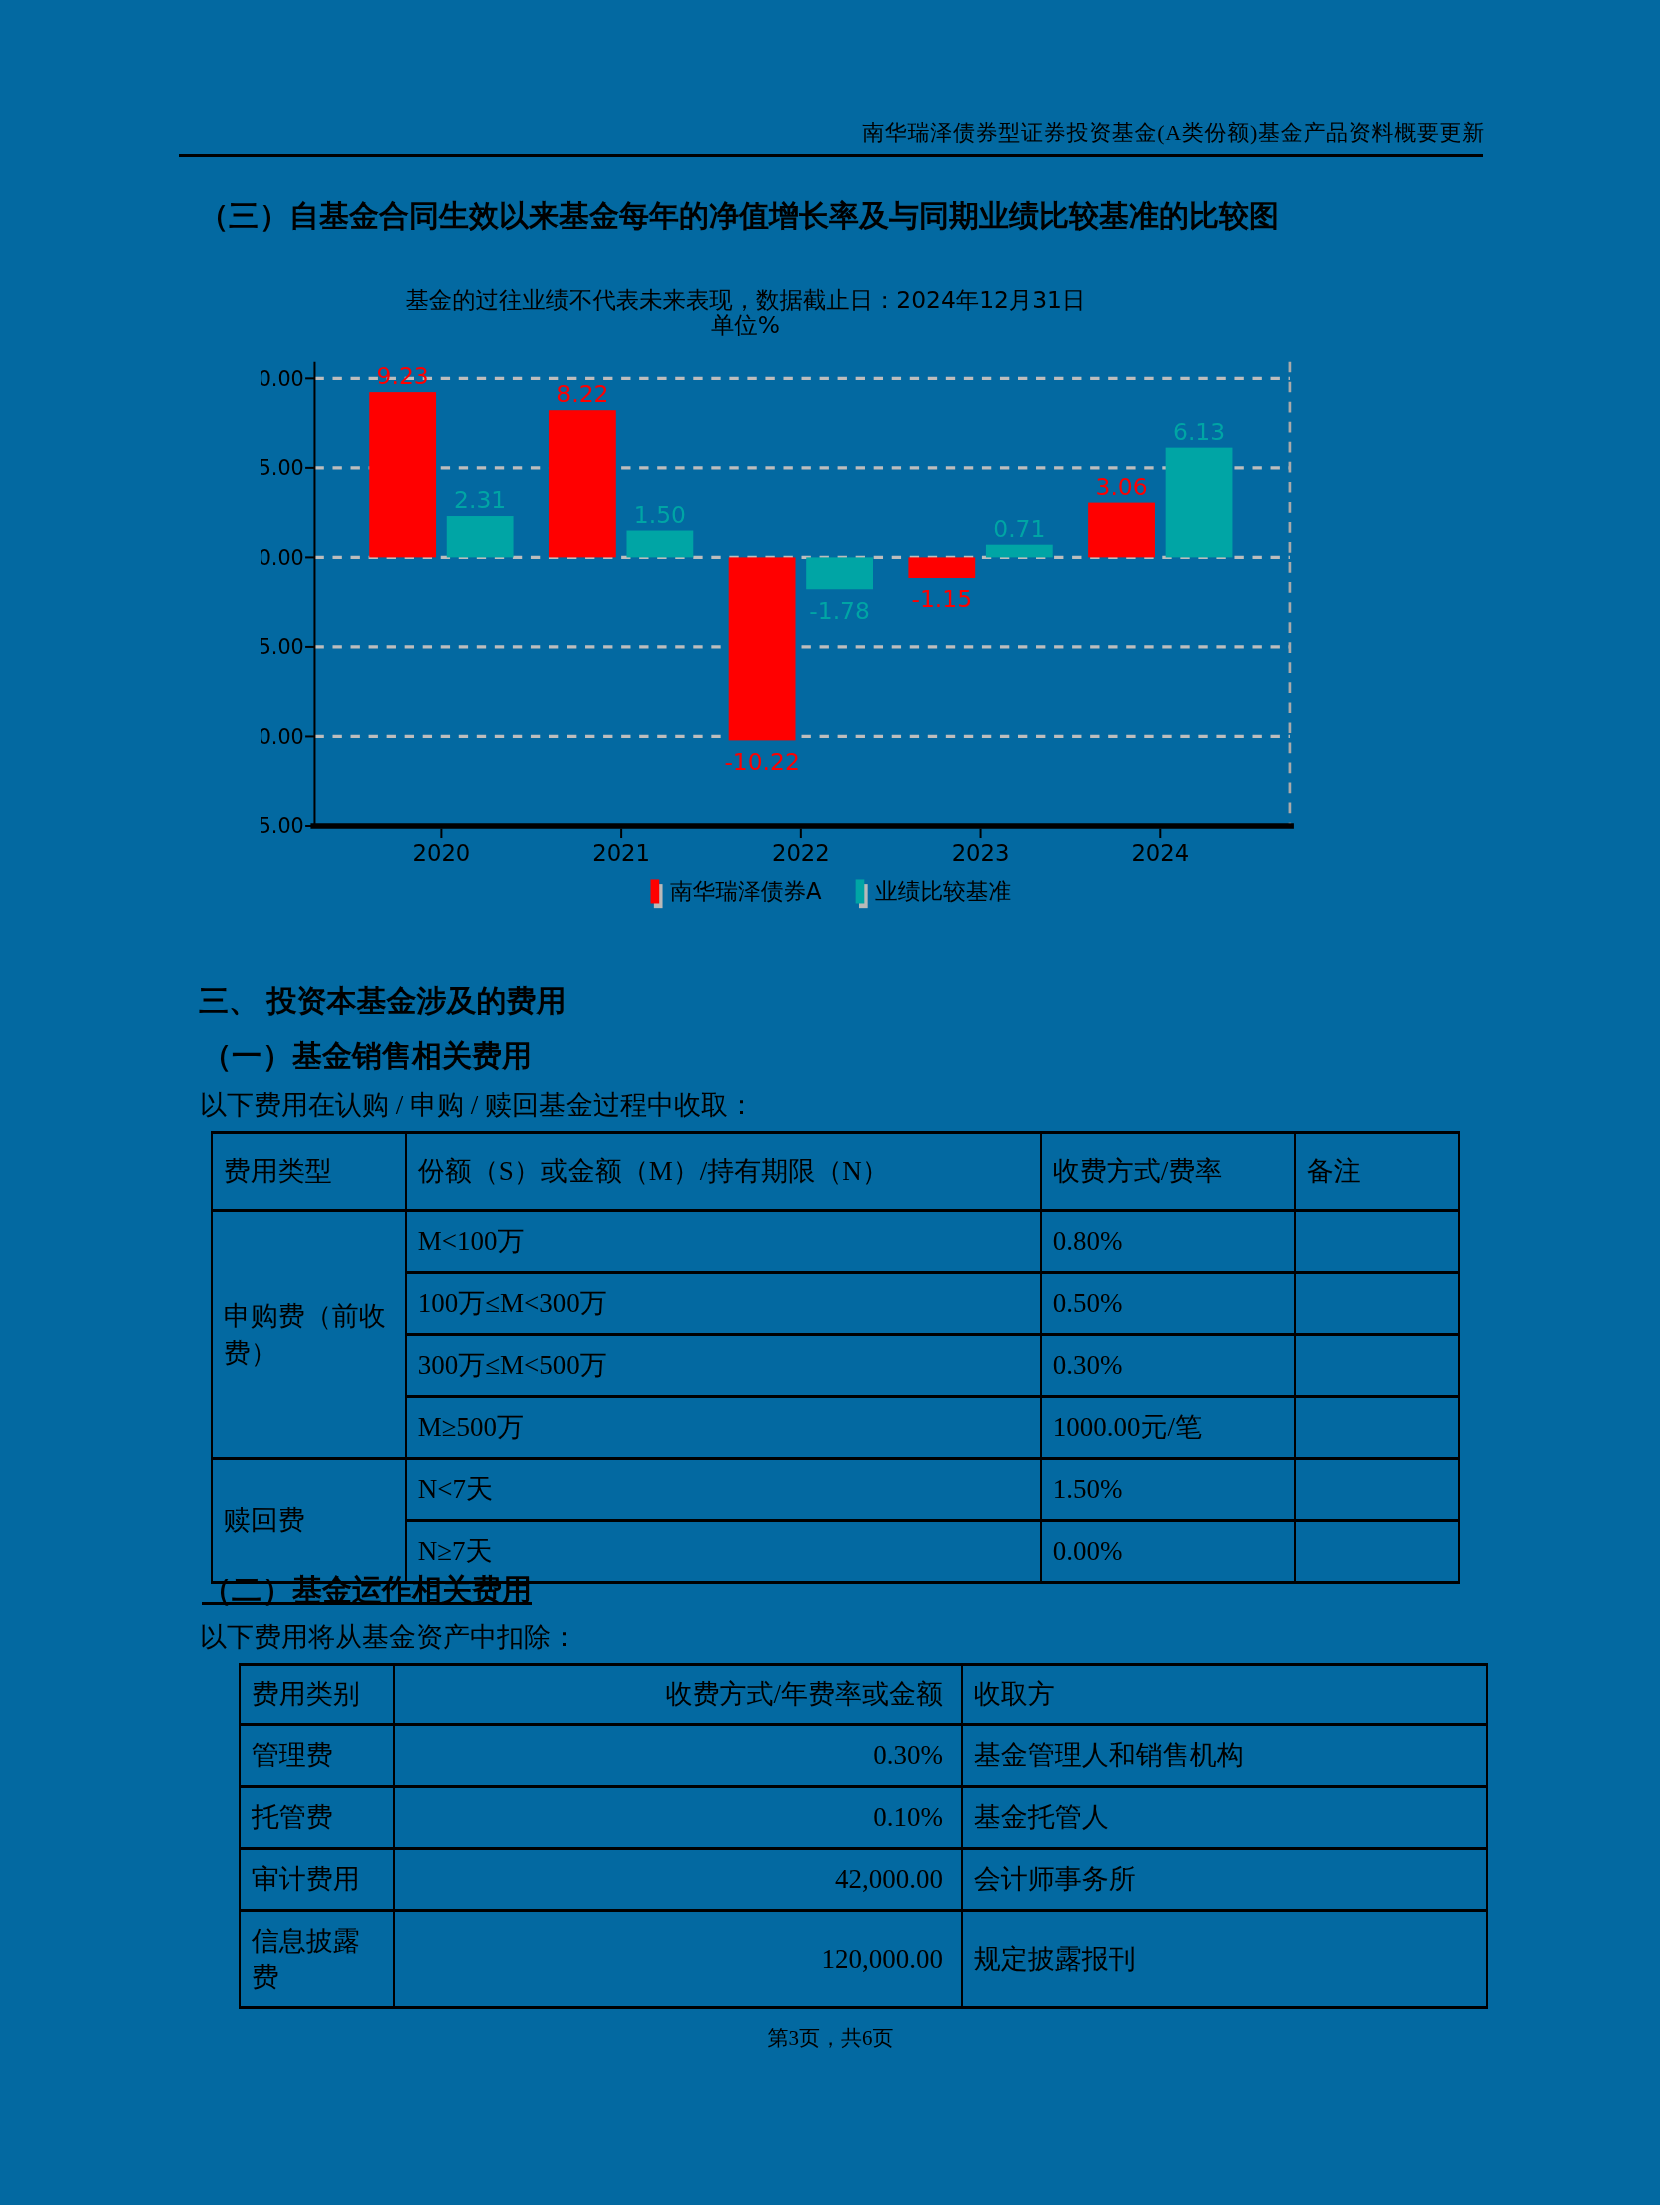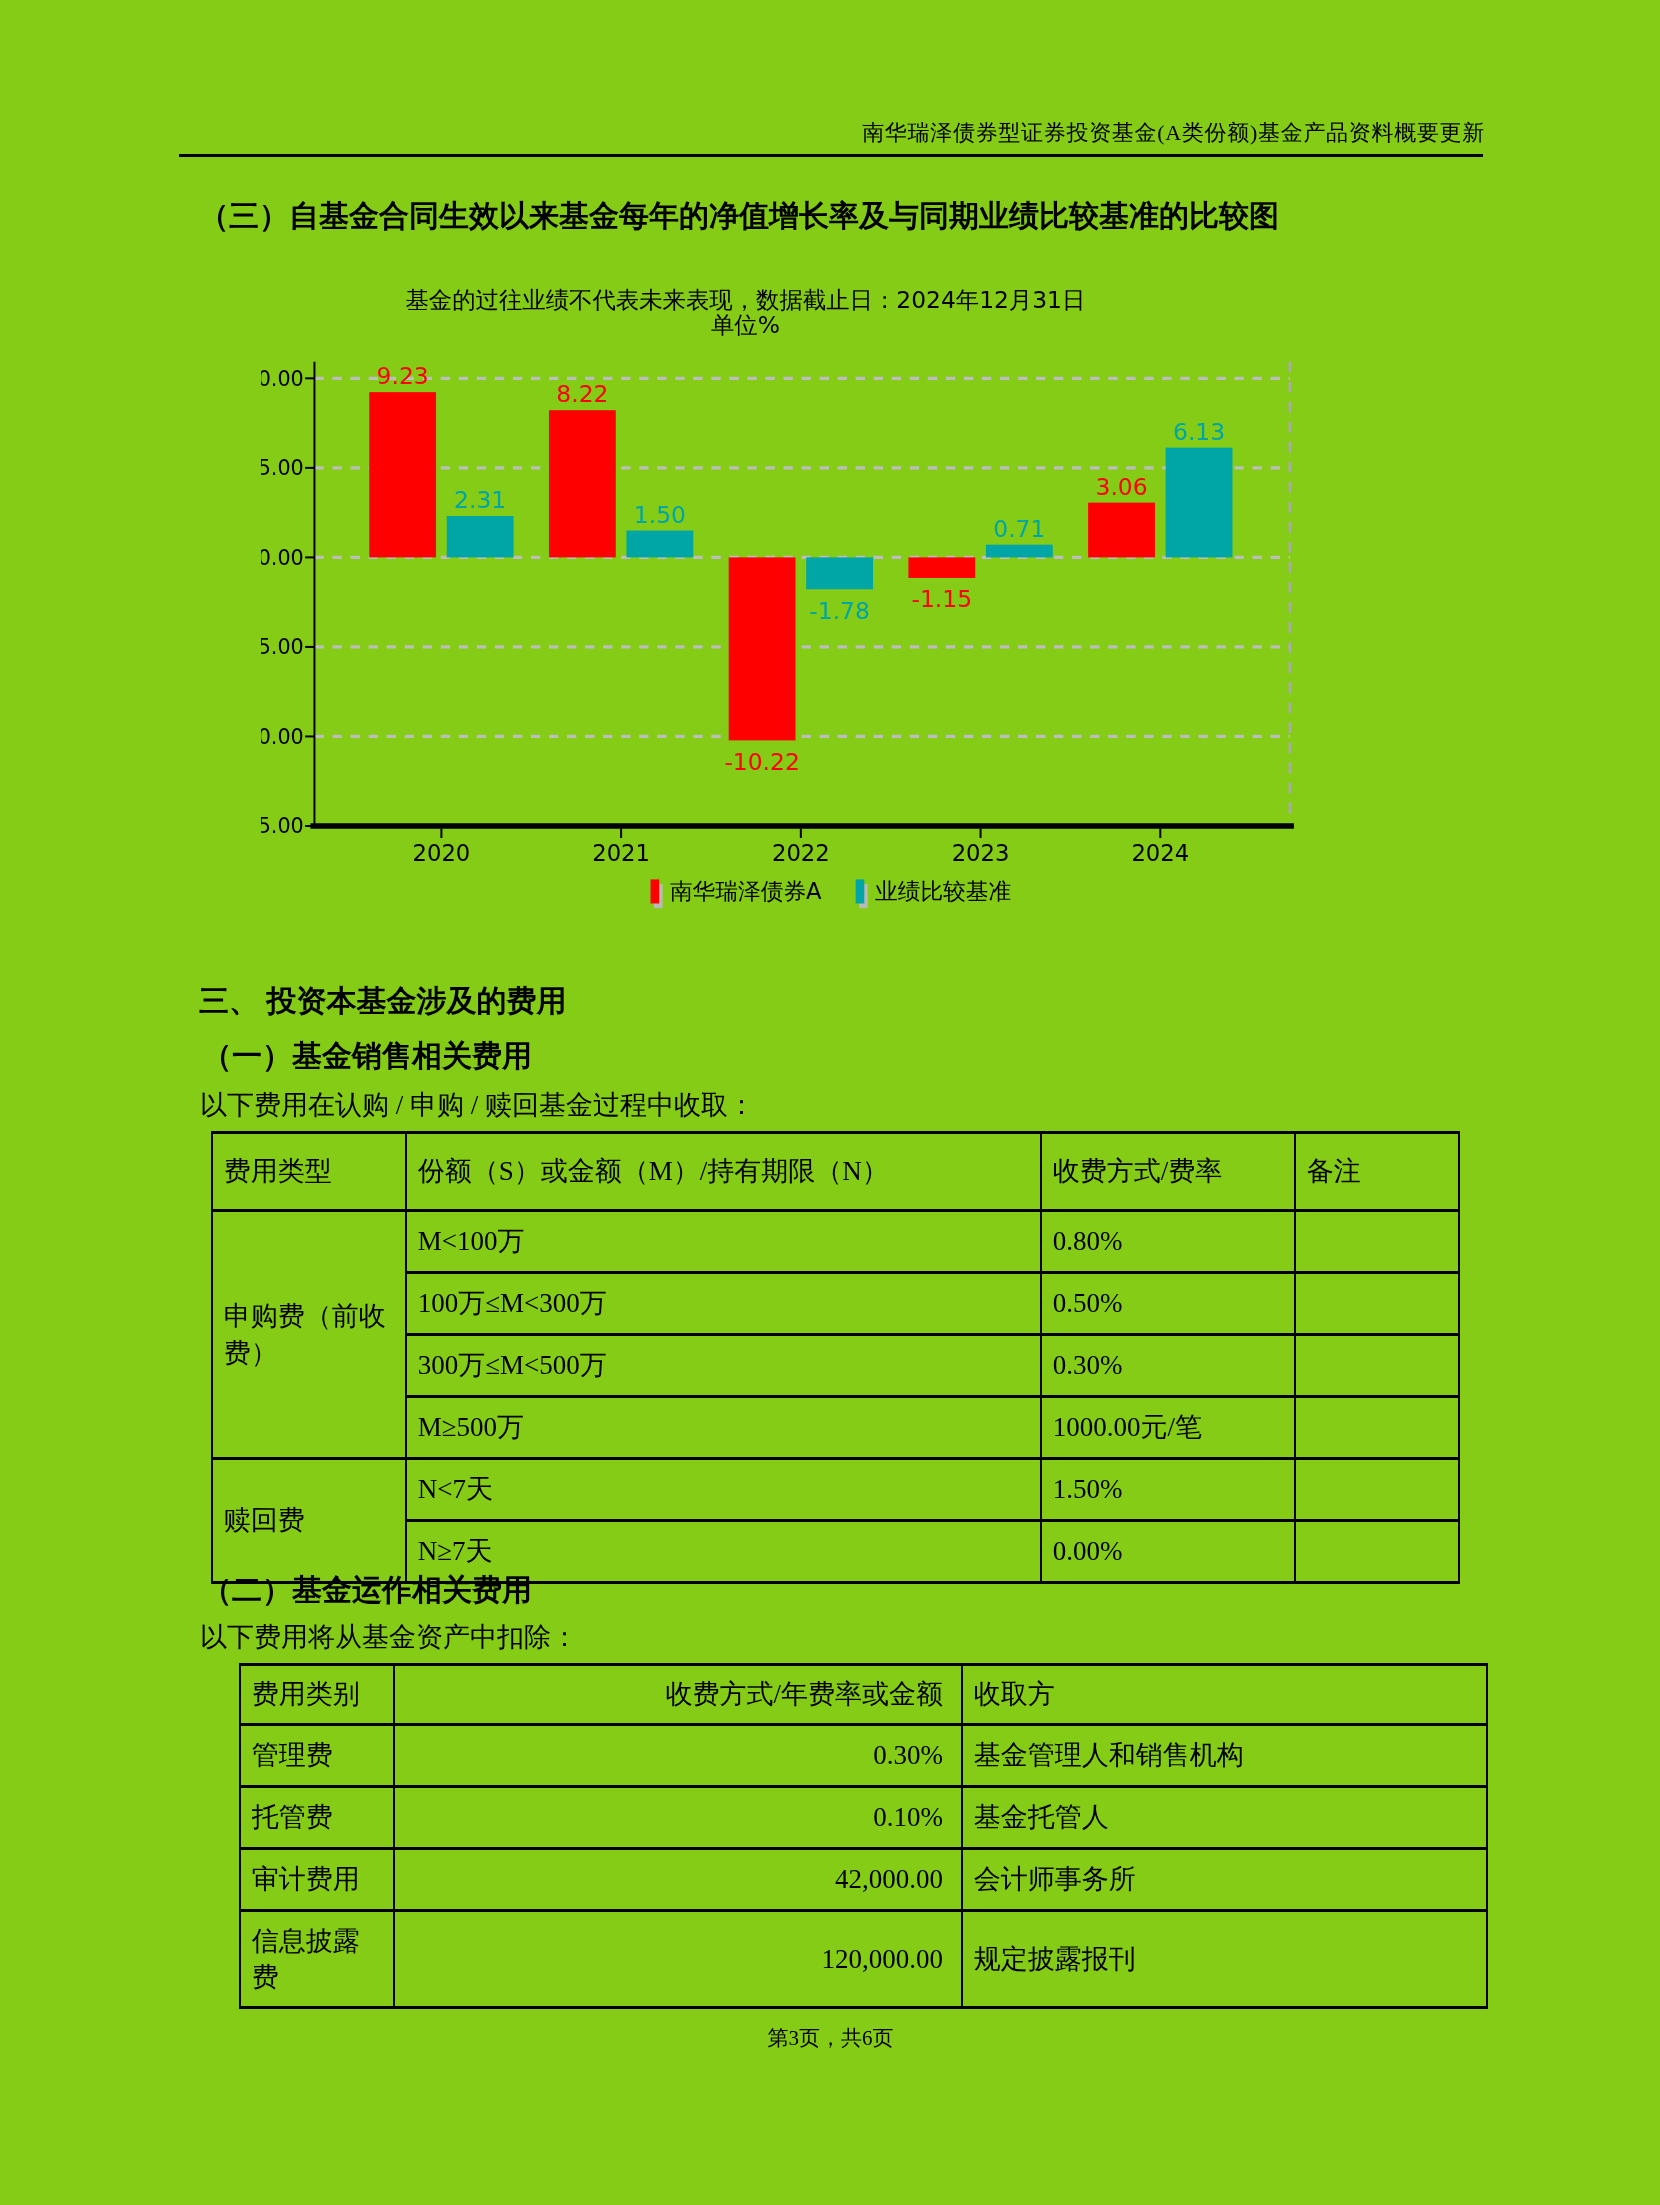--- a/index.html
+++ b/index.html
@@ -1,24 +1,24 @@
 <!DOCTYPE html>
 <html style="font-size:10.7px"><head>
 <meta charset="utf-8">
 <style>
   html,body{margin:0;padding:0;background:#ffffff;}
   body{width:1661px;height:2205px;position:relative;font-family:"Liberation Serif","DejaVu Serif",serif;color:#000;}
-  .page{position:absolute;inset:0;background:#84cc16;}
+  .page{position:absolute;inset:0;background:#0369a1;}
   .hdr-title{position:absolute;top:118px;right:176px;font-size:22px;letter-spacing:0.7px;white-space:nowrap;}
   .hdr-rule{position:absolute;left:179px;top:154px;width:1304px;height:3.3px;background:#000;}
   .h-sec{position:absolute;font-size:30px;font-weight:bold;white-space:nowrap;margin:0;}
   .sec3{left:199px;top:196px;}
   .fees-h{left:199px;top:981px;}
   .sales-h{left:202px;top:1036px;}
-  .op-h{left:202px;top:1570px;}
+  .op-h{left:202px;top:1570px;text-decoration:underline;}
   .intro{position:absolute;font-size:27px;white-space:nowrap;margin:0;}
   .sales-intro{left:200px;top:1087px;}
   .op-intro{left:200px;top:1619px;}
   .chart{position:absolute;left:261px;top:278px;width:1069px;height:655px;}
   .chart svg{font-family:"DejaVu Sans","Liberation Sans",sans-serif;}
   .ct{font-size:35px;fill:#000;}
   table{border-collapse:collapse;position:absolute;left:211px;width:1246px;table-layout:fixed;font-size:27px;}
   #sales-table{top:1131px;}
   #op-table{top:1663px;margin-left:28px;}
   th,td{border-left:2px solid #000;border-right:2px solid #000;border-top:3.3px solid #000;border-bottom:3.3px solid #000;font-weight:normal;text-align:left;vertical-align:middle;padding:4px 6.7px 4px 10.7px;line-height:1.35;}

